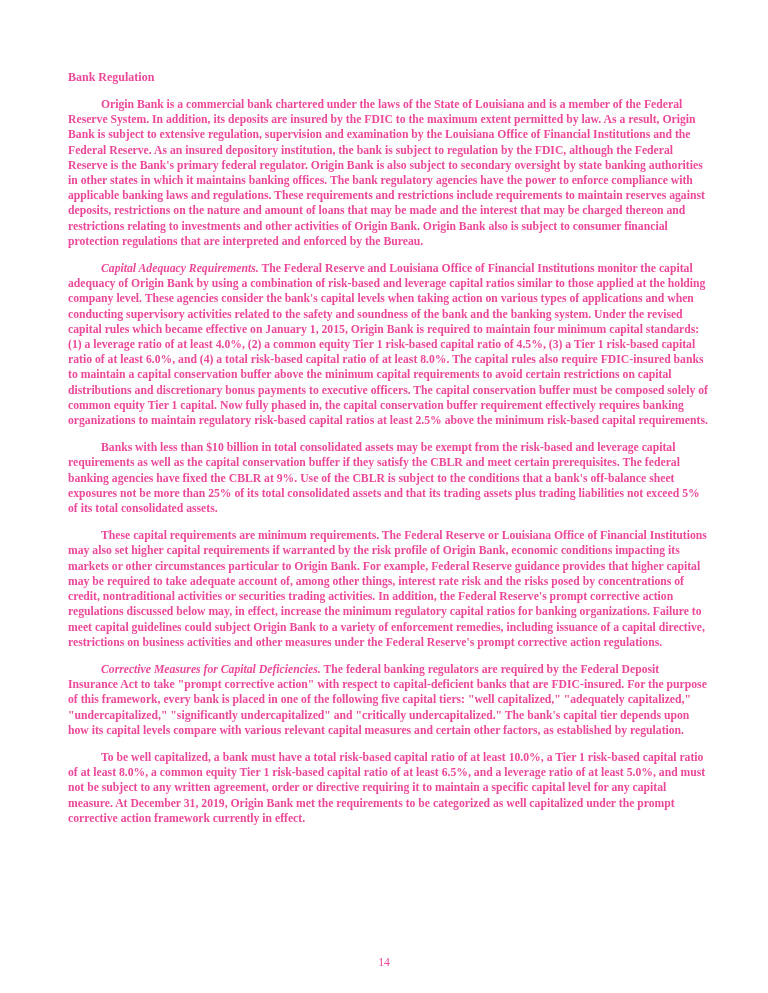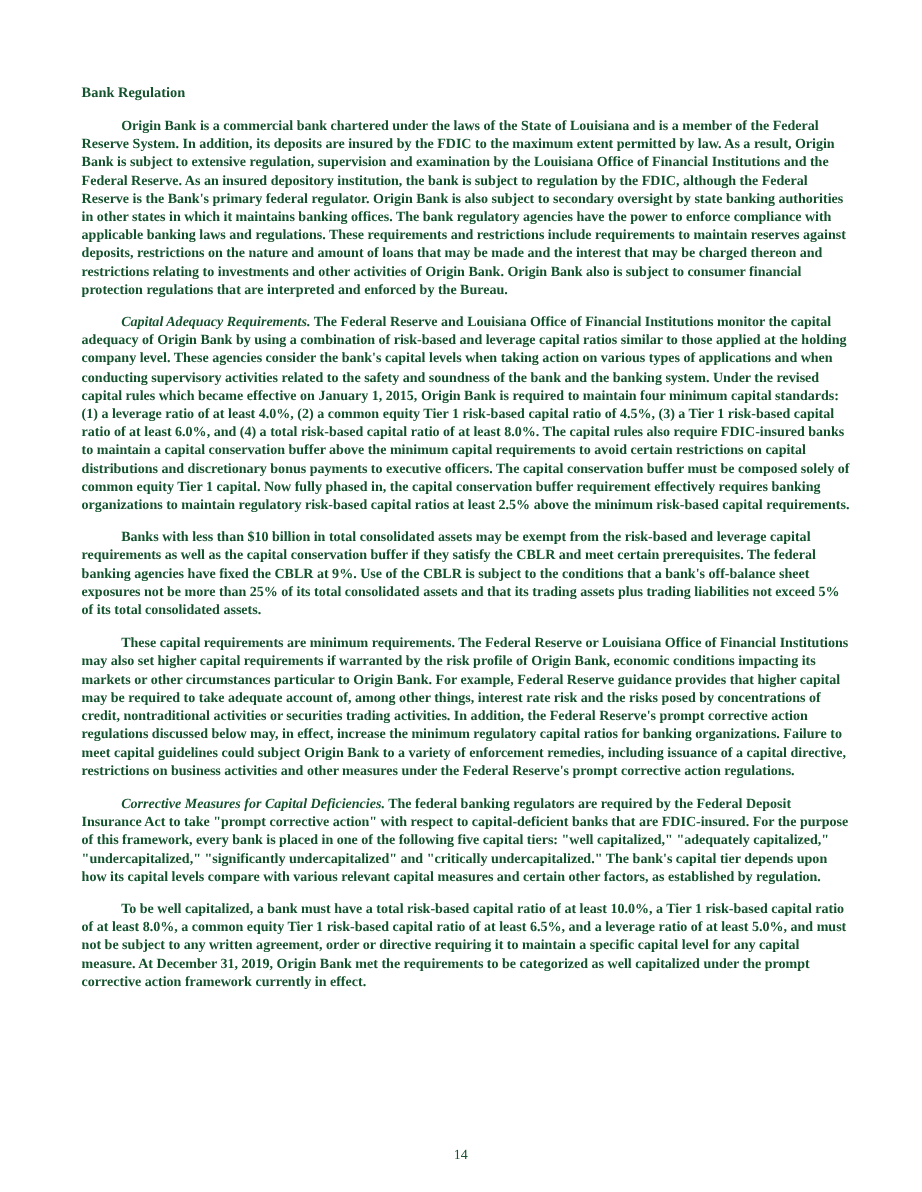--- a/index.html
+++ b/index.html
@@ -5,21 +5,21 @@
   html, body {
     margin: 0;
     padding: 0;
     background: #ffffff;
   }
   .page {
     position: relative;
     width: 768px;
     height: 993px;
     background: #ffffff;
-    color: #14532d;
+    color: #ec4899;
     font-family: "Liberation Serif", "DejaVu Serif", serif;
     overflow: hidden;
   }
   .content {
     position: absolute;
     left: 68px;
     top: 70px;
     width: 641px;
   }
   .section-heading {

